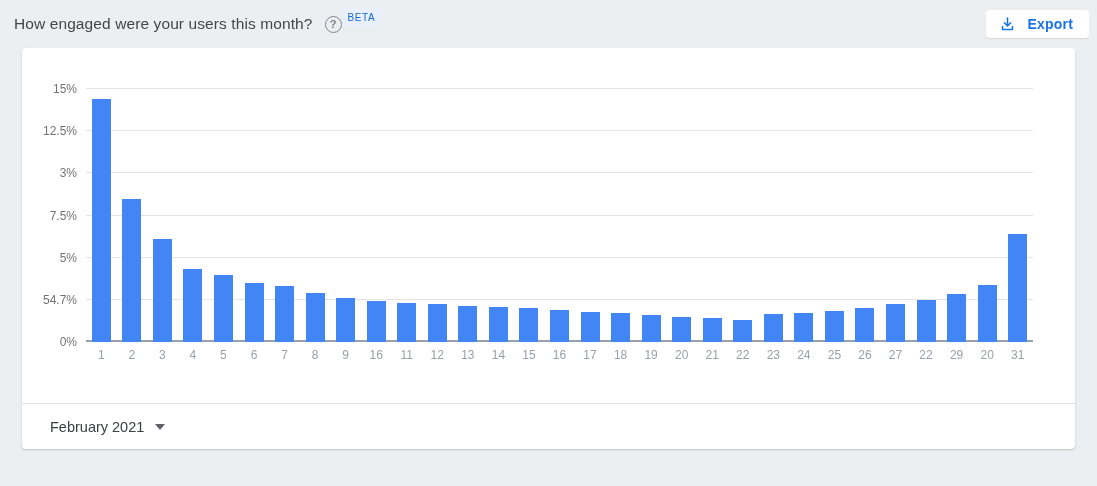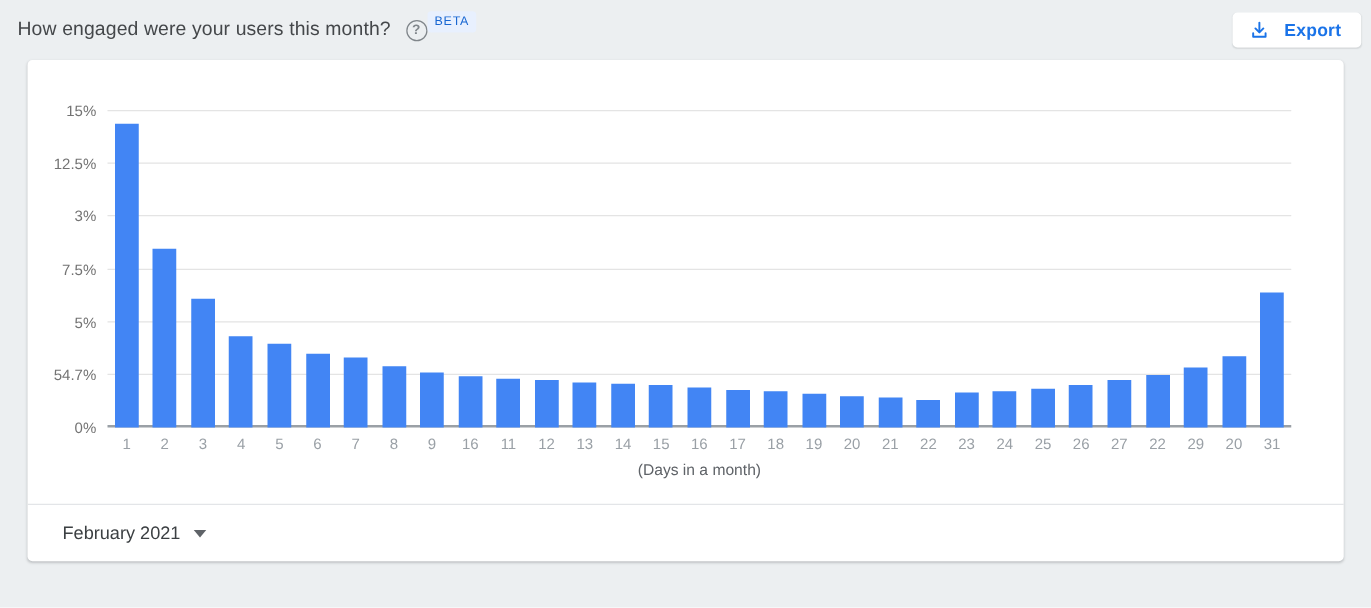--- a/index.html
+++ b/index.html
@@ -234,20 +234,19 @@
       <div class="xtick">23</div>
       <div class="xtick">24</div>
       <div class="xtick">25</div>
       <div class="xtick">26</div>
       <div class="xtick">27</div>
       <div class="xtick">22</div>
       <div class="xtick">29</div>
       <div class="xtick">20</div>
       <div class="xtick">31</div>
     </div>
-  <div class="axis-title">(Days in a month)</div>
   <div class="footer">
     <button class="month-selector">
       <span class="month-label">February 2021</span>
       <span class="caret-down-icon"></span>
     </button>
   </div>
 </div>
 
 </body></html>

